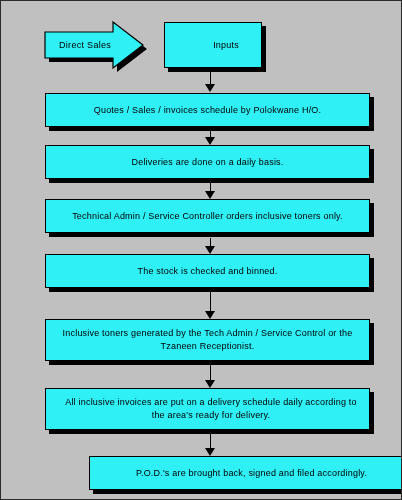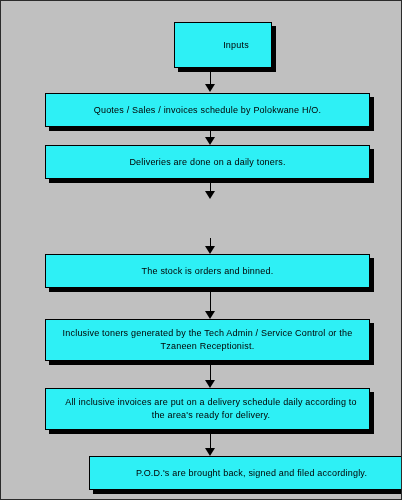--- a/index.html
+++ b/index.html
@@ -38,21 +38,21 @@
     letter-spacing: 0.2px;
     padding: 0 6px;
   }
   .proc-box .proc-text {
     display: block;
     width: 100%;
   }
 
   
   #inputs-box {
-    left: 173px;
+    left: 163px;
     top: 21px;
     width: 98px;
     height: 46px;
     padding-left: 32px;
   }
 
   
   #direct-sales-arrow {
     position: absolute;
     left: 44px;
@@ -147,20 +147,29 @@
   #conn-6 { top: 364px; height: 23px; }
   #conn-6 .conn-line { height: 15px; }
   #conn-7 { top: 433px; height: 22px; }
   #conn-7 .conn-line { height: 14px; }
 </style>
 </head>
 <body>
 
 <div id="flowchart-canvas">
 
+  <div id="direct-sales-arrow">
+    <svg class="arrow-shadow" width="98" height="46" viewBox="0 0 98 46">
+      <path d="M0,10 L68,10 L68,0 L98,23 L68,46 L68,36 L0,36 Z" fill="#000000"></path>
+    </svg>
+    <svg width="98" height="46" viewBox="0 0 98 46">
+      <path d="M0,10 L68,10 L68,0 L98,23 L68,46 L68,36 L0,36 Z" fill="#2ef0f5" stroke="#000000" stroke-width="1.2"></path>
+    </svg>
+    <span class="arrow-label">Direct Sales</span>
+  </div>
 
   <div class="proc-box" id="inputs-box">
     <span class="proc-text">Inputs</span>
   </div>
 
 
   <div class="connector" id="conn-1">
     <div class="conn-line"></div>
     <div class="conn-head"></div>
   </div>
@@ -168,36 +177,39 @@
   <div class="proc-box" id="box-quotes">
     <span class="proc-text">Quotes / Sales / invoices schedule by Polokwane H/O.</span>
   </div>
 
   <div class="connector" id="conn-2">
     <div class="conn-line"></div>
     <div class="conn-head"></div>
   </div>
 
   <div class="proc-box" id="box-deliveries">
-    <span class="proc-text">Deliveries are done on a daily toners.</span>
+    <span class="proc-text">Deliveries are done on a daily basis.</span>
   </div>
 
   <div class="connector" id="conn-3">
     <div class="conn-line"></div>
     <div class="conn-head"></div>
   </div>
 
+  <div class="proc-box" id="box-techadmin">
+    <span class="proc-text">Technical Admin / Service Controller orders inclusive toners only.</span>
+  </div>
 
   <div class="connector" id="conn-4">
     <div class="conn-line"></div>
     <div class="conn-head"></div>
   </div>
 
   <div class="proc-box" id="box-stock">
-    <span class="proc-text">The stock is orders and binned.</span>
+    <span class="proc-text">The stock is checked and binned.</span>
   </div>
 
   <div class="connector" id="conn-5">
     <div class="conn-line"></div>
     <div class="conn-head"></div>
   </div>
 
   <div class="proc-box" id="box-inctoners">
     <span class="proc-text">Inclusive toners generated by the Tech Admin / Service Control or the Tzaneen Receptionist.</span>
   </div>

